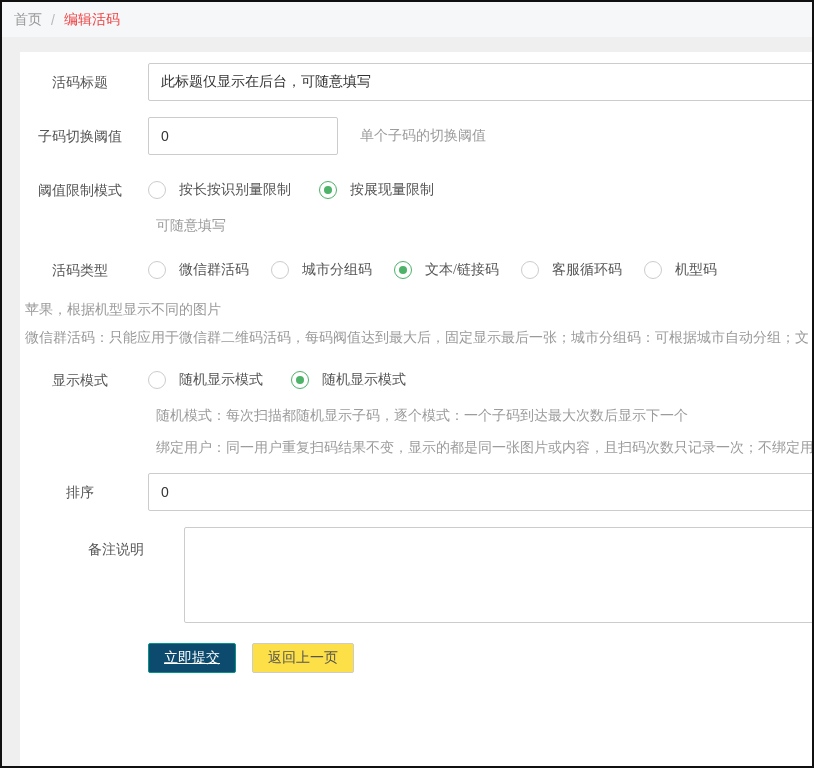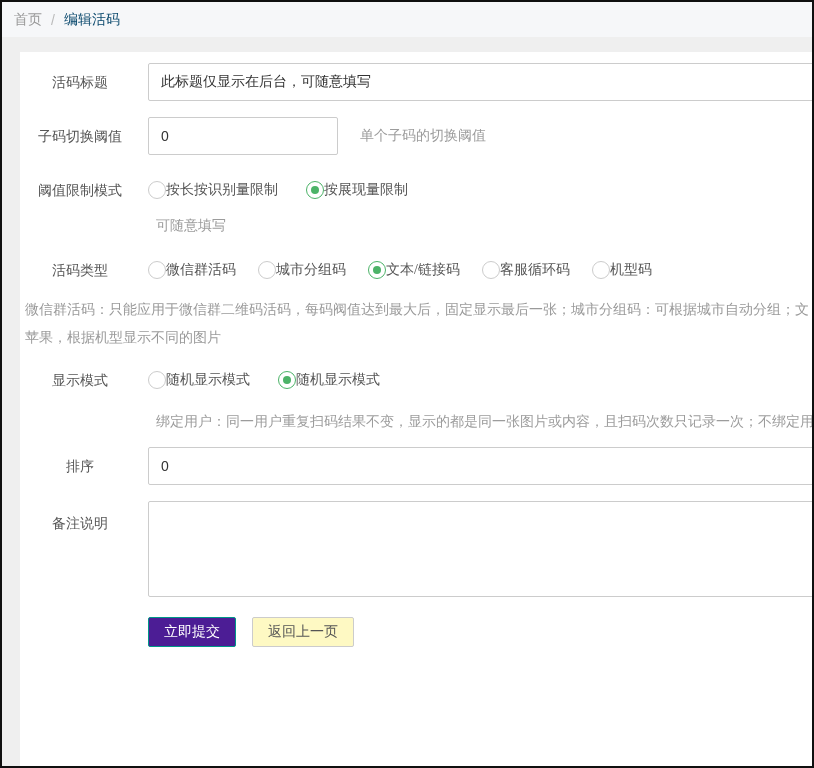--- a/index.html
+++ b/index.html
@@ -18,21 +18,21 @@
     flex:none;
     height:35px;
     background:#f6f7f9;
     display:flex;
     align-items:center;
     padding:16px 12px;
     gap:9px;
   }
   .crumb-home { color:#999; cursor:pointer; }
   .crumb-sep { color:#bbb; }
-  .crumb-current { color:#0c4a6e; }
+  .crumb-current { color:#ef4444; }
 
   .panel-outer { flex:1; padding:15px 0 0 18px; overflow:hidden; }
   .panel {
     background:#ffffff;
     width:100%;
     height:100%;
     padding-top:11px;
     overflow:hidden;
   }
 
@@ -74,21 +74,21 @@
     color:#333;
     outline:none;
     resize:none;
     font-family:inherit;
     flex:none;
   }
 
   .inline-hint { color:#9c9c9c; margin-left:22px; white-space:nowrap; }
 
   .radio-row { min-height:38px; display:flex; align-items:center; gap:28px; }
-  .radio-opt { display:flex; align-items:center; cursor:pointer; }
+  .radio-opt { display:flex; align-items:center; gap:13px; cursor:pointer; }
   .radio {
     width:18px; height:18px;
     border:1px solid #ccc;
     border-radius:50%;
     background:#fff;
     position:relative;
     flex:none;
   }
   .radio.checked { border-color:#4cb368; }
   .radio.checked::after {
@@ -118,22 +118,22 @@
   .button-row { display:flex; align-items:center; margin-top:20px; }
   .button-row .spacer { flex:none; width:128px; }
   .btn {
     height:30px;
     padding:0 15px;
     font-size:14px;
     border-radius:2px;
     cursor:pointer;
     font-family:inherit;
   }
-  .btn-submit { background:#4c1d95; color:#fff; border:1px solid #009688; }
-  .btn-back { background:#fef9c3; color:#555; border:1px solid #ccc; margin-left:16px; }
+  .btn-submit { background:#0c4a6e; color:#fff; border:1px solid #009688;text-decoration:underline; }
+  .btn-back { background:#fde047; color:#555; border:1px solid #ccc; margin-left:16px; }
 </style>
 </head>
 <body>
 
 <div class="breadcrumb-bar">
   <span class="crumb-home">首页</span>
   <span class="crumb-sep">/</span>
   <span class="crumb-current">编辑活码</span>
 </div>
 
@@ -192,51 +192,55 @@
           <span class="radio"></span>
           <span class="radio-label">客服循环码</span>
         </label>
         <label class="radio-opt">
           <span class="radio"></span>
           <span class="radio-label">机型码</span>
         </label>
       </div>
     </div>
     <div class="desc-block">
+      <div class="desc-line">苹果，根据机型显示不同的图片</div>
       <div class="desc-line">微信群活码：只能应用于微信群二维码活码，每码阀值达到最大后，固定显示最后一张；城市分组码：可根据城市自动分组；文</div>
-      <div class="desc-line">苹果，根据机型显示不同的图片</div>
     </div>
 
     <div class="form-row">
       <div class="form-label">显示模式</div>
       <div class="form-field radio-row">
         <label class="radio-opt">
           <span class="radio"></span>
           <span class="radio-label">随机显示模式</span>
         </label>
         <label class="radio-opt">
           <span class="radio checked"></span>
           <span class="radio-label">随机显示模式</span>
         </label>
       </div>
+    </div>
+    <div class="hint-row">
+      <div class="spacer"></div>
+      <div class="hint-text">随机模式：每次扫描都随机显示子码，逐个模式：一个子码到达最大次数后显示下一个</div>
     </div>
 
     <div class="hint-row lower">
       <div class="spacer"></div>
       <div class="hint-text">绑定用户：同一用户重复扫码结果不变，显示的都是同一张图片或内容，且扫码次数只记录一次；不绑定用户</div>
     </div>
 
     <div class="form-row">
       <div class="form-label">排序</div>
       <div class="form-field overflow">
         <input type="text" class="input-wide" value="0" style="">
       </div>
     </div>
 
-    <div class="form-row top-align" style="margin-bottom:0;">
+    <div class="form-row top-align" style="margin-bottom:0;padding-left:36px;">
       <div class="form-label">备注说明</div>
       <div class="form-field overflow">
         <textarea style=""></textarea>
       </div>
     </div>
 
     <div class="button-row">
       <div class="spacer"></div>
       <button class="btn btn-submit">立即提交</button>
       <button class="btn btn-back">返回上一页</button>

